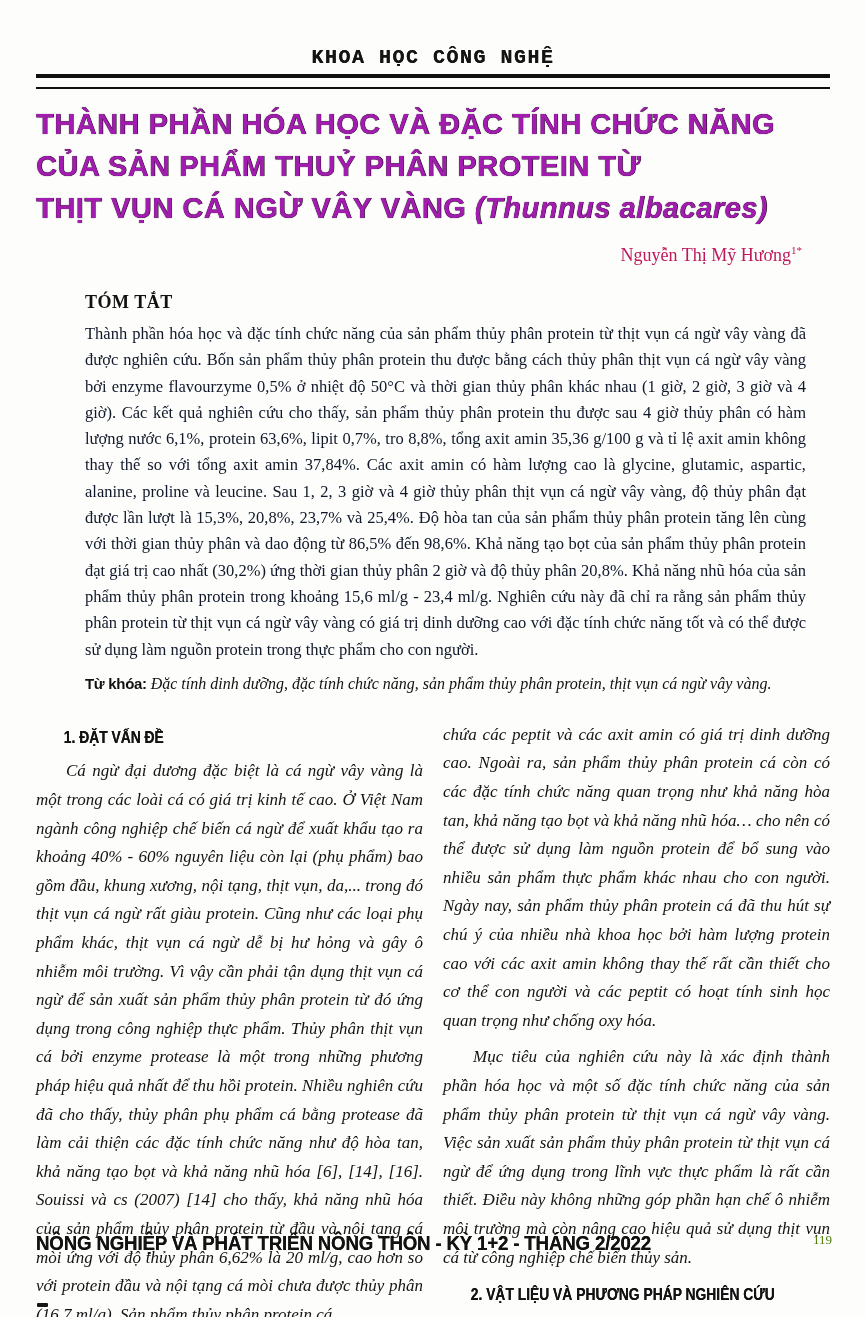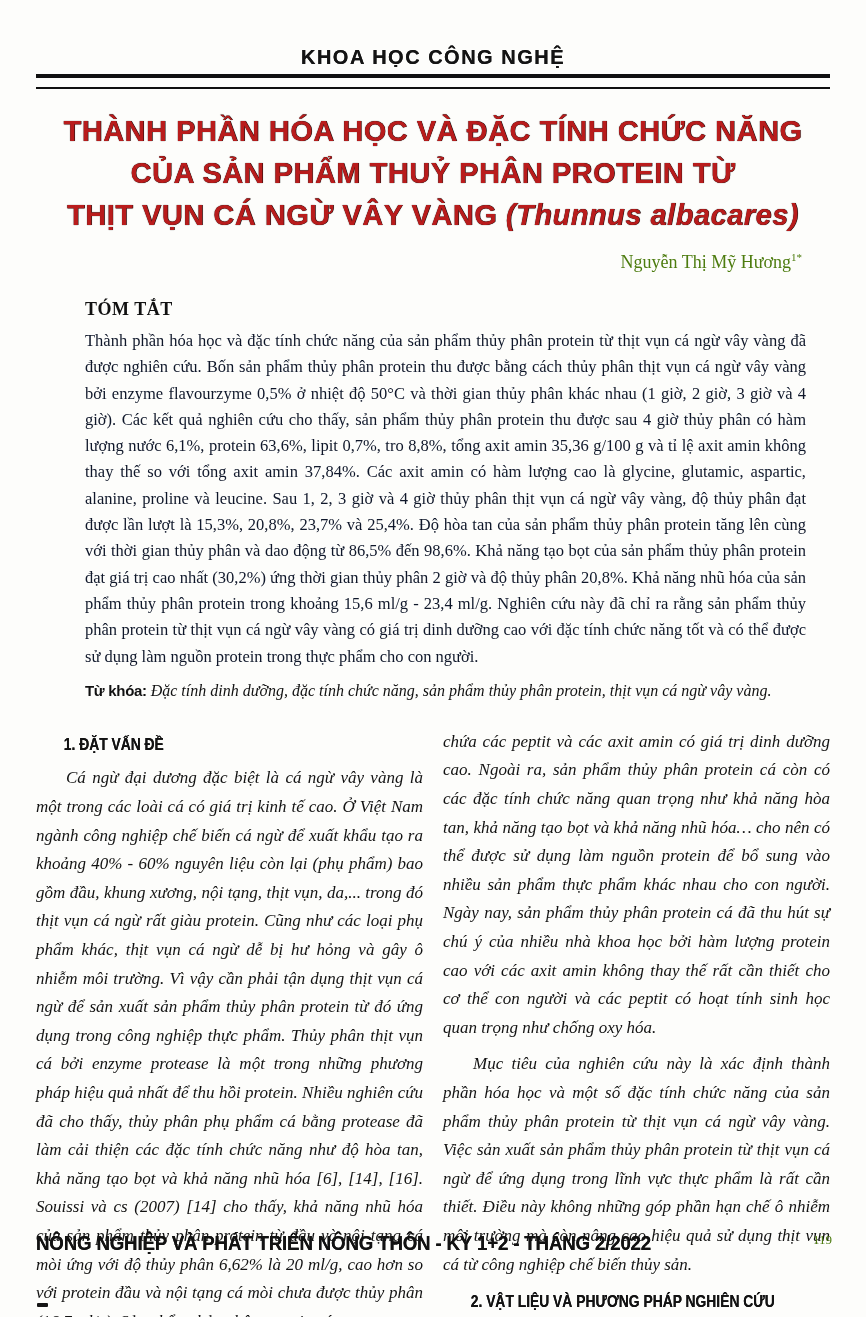--- a/index.html
+++ b/index.html
@@ -5,35 +5,35 @@
   html,body{margin:0;padding:0;}
   body{
     width:866px;height:1317px;position:relative;overflow:hidden;
     background:#fdfdfb;color:#111;
     font-family:"Liberation Serif", serif;
     -webkit-font-smoothing:antialiased;
   }
   .page{position:absolute;inset:0;padding:46px 36px 0 36px;box-sizing:border-box;}
 
   .kicker{
-    text-align:center;font-family:Liberation Sans, sans-serif;font-weight:bold;
+    text-align:center;font-family:Liberation Mono, monospace;font-weight:bold;
     font-size:20px;letter-spacing:1.5px;color:#141414;
     text-shadow:0 0 0.6px #141414;
   }
   .rule{margin-top:5px;height:9px;border-top:4px solid #101010;border-bottom:2px solid #101010;}
 
   .title{
-    margin-top:21px;text-align:center;font-family:"Liberation Sans",sans-serif;
-    font-weight:bold;font-size:29px;line-height:42px;color:#b91c1c;
+    margin-top:14px;text-align:left;font-family:"Liberation Sans",sans-serif;
+    font-weight:bold;font-size:29px;line-height:42px;color:#a21caf;
     letter-spacing:0.5px;text-shadow:0 0 0.9px #0d0d0d, 0.4px 0 #0d0d0d;
   }
   .title .latin{font-style:italic;}
   .author{
     margin-top:16px;margin-right:28px;text-align:right;
-    font-size:18px;color:#4d7c0f;
+    font-size:18px;color:#be185d;
   }
   sup{font-size:11px;vertical-align:super;line-height:0;}
 
   .abstract{margin:26px 24px 0 49px;}
   .abstract h3{
     margin:0 0 8px 0;font-size:18px;font-weight:bold;letter-spacing:0.5px;
     font-family:"Liberation Serif",serif;
   }
   .abstract .abs-body{
     font-size:16.5px;line-height:26.3px;text-align:justify;color:#0f172a;

